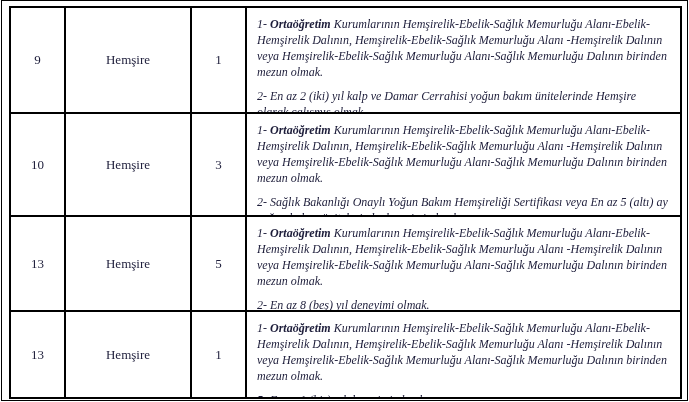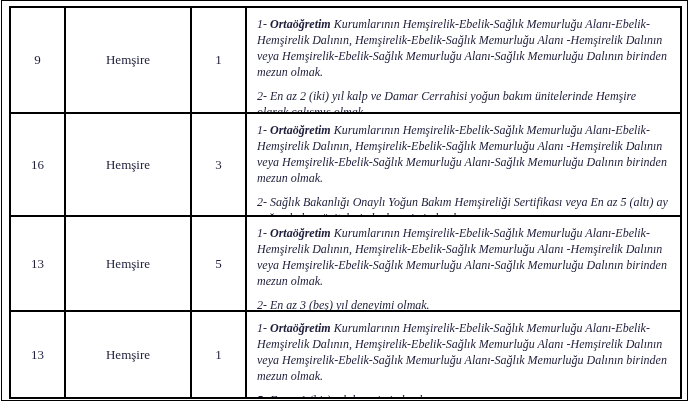--- a/index.html
+++ b/index.html
@@ -85,39 +85,39 @@
     <td class="c-count">1</td>
     <td class="c-req">
       <div class="req-wrap">
         <p class="req1"><span>1- </span><b>Ortaöğretim</b><span> Kurumlarının Hemşirelik-Ebelik-Sağlık Memurluğu Alanı-Ebelik-Hemşirelik Dalının, Hemşirelik-Ebelik-Sağlık Memurluğu Alanı -Hemşirelik Dalının veya Hemşirelik-Ebelik-Sağlık Memurluğu Alanı-Sağlık Memurluğu Dalının birinden mezun olmak.</span></p>
         <p class="req2">2- En az 2 (iki) yıl kalp ve Damar Cerrahisi yoğun bakım ünitelerinde Hemşire olarak çalışmış olmak.</p>
       </div>
     </td>
   </tr>
 
   <tr class="row">
-    <td class="c-no">16</td>
+    <td class="c-no">10</td>
     <td class="c-title">Hemşire</td>
     <td class="c-count">3</td>
     <td class="c-req">
       <div class="req-wrap">
         <p class="req1"><span>1- </span><b>Ortaöğretim</b><span> Kurumlarının Hemşirelik-Ebelik-Sağlık Memurluğu Alanı-Ebelik-Hemşirelik Dalının, Hemşirelik-Ebelik-Sağlık Memurluğu Alanı -Hemşirelik Dalının veya Hemşirelik-Ebelik-Sağlık Memurluğu Alanı-Sağlık Memurluğu Dalının birinden mezun olmak.</span></p>
         <p class="req2">2- Sağlık Bakanlığı Onaylı Yoğun Bakım Hemşireliği Sertifikası veya En az 5 (altı) ay yoğun bakım ünitelerinde deneyimi olmak.</p>
       </div>
     </td>
   </tr>
 
   <tr class="row">
     <td class="c-no">13</td>
     <td class="c-title">Hemşire</td>
     <td class="c-count">5</td>
     <td class="c-req">
       <div class="req-wrap">
         <p class="req1"><span>1- </span><b>Ortaöğretim</b><span> Kurumlarının Hemşirelik-Ebelik-Sağlık Memurluğu Alanı-Ebelik-Hemşirelik Dalının, Hemşirelik-Ebelik-Sağlık Memurluğu Alanı -Hemşirelik Dalının veya Hemşirelik-Ebelik-Sağlık Memurluğu Alanı-Sağlık Memurluğu Dalının birinden mezun olmak.</span></p>
-        <p class="req2">2- En az 3 (beş) yıl deneyimi olmak.</p>
+        <p class="req2">2- En az 8 (beş) yıl deneyimi olmak.</p>
       </div>
     </td>
   </tr>
 
   <tr class="row">
     <td class="c-no">13</td>
     <td class="c-title">Hemşire</td>
     <td class="c-count">1</td>
     <td class="c-req">
       <div class="req-wrap">

